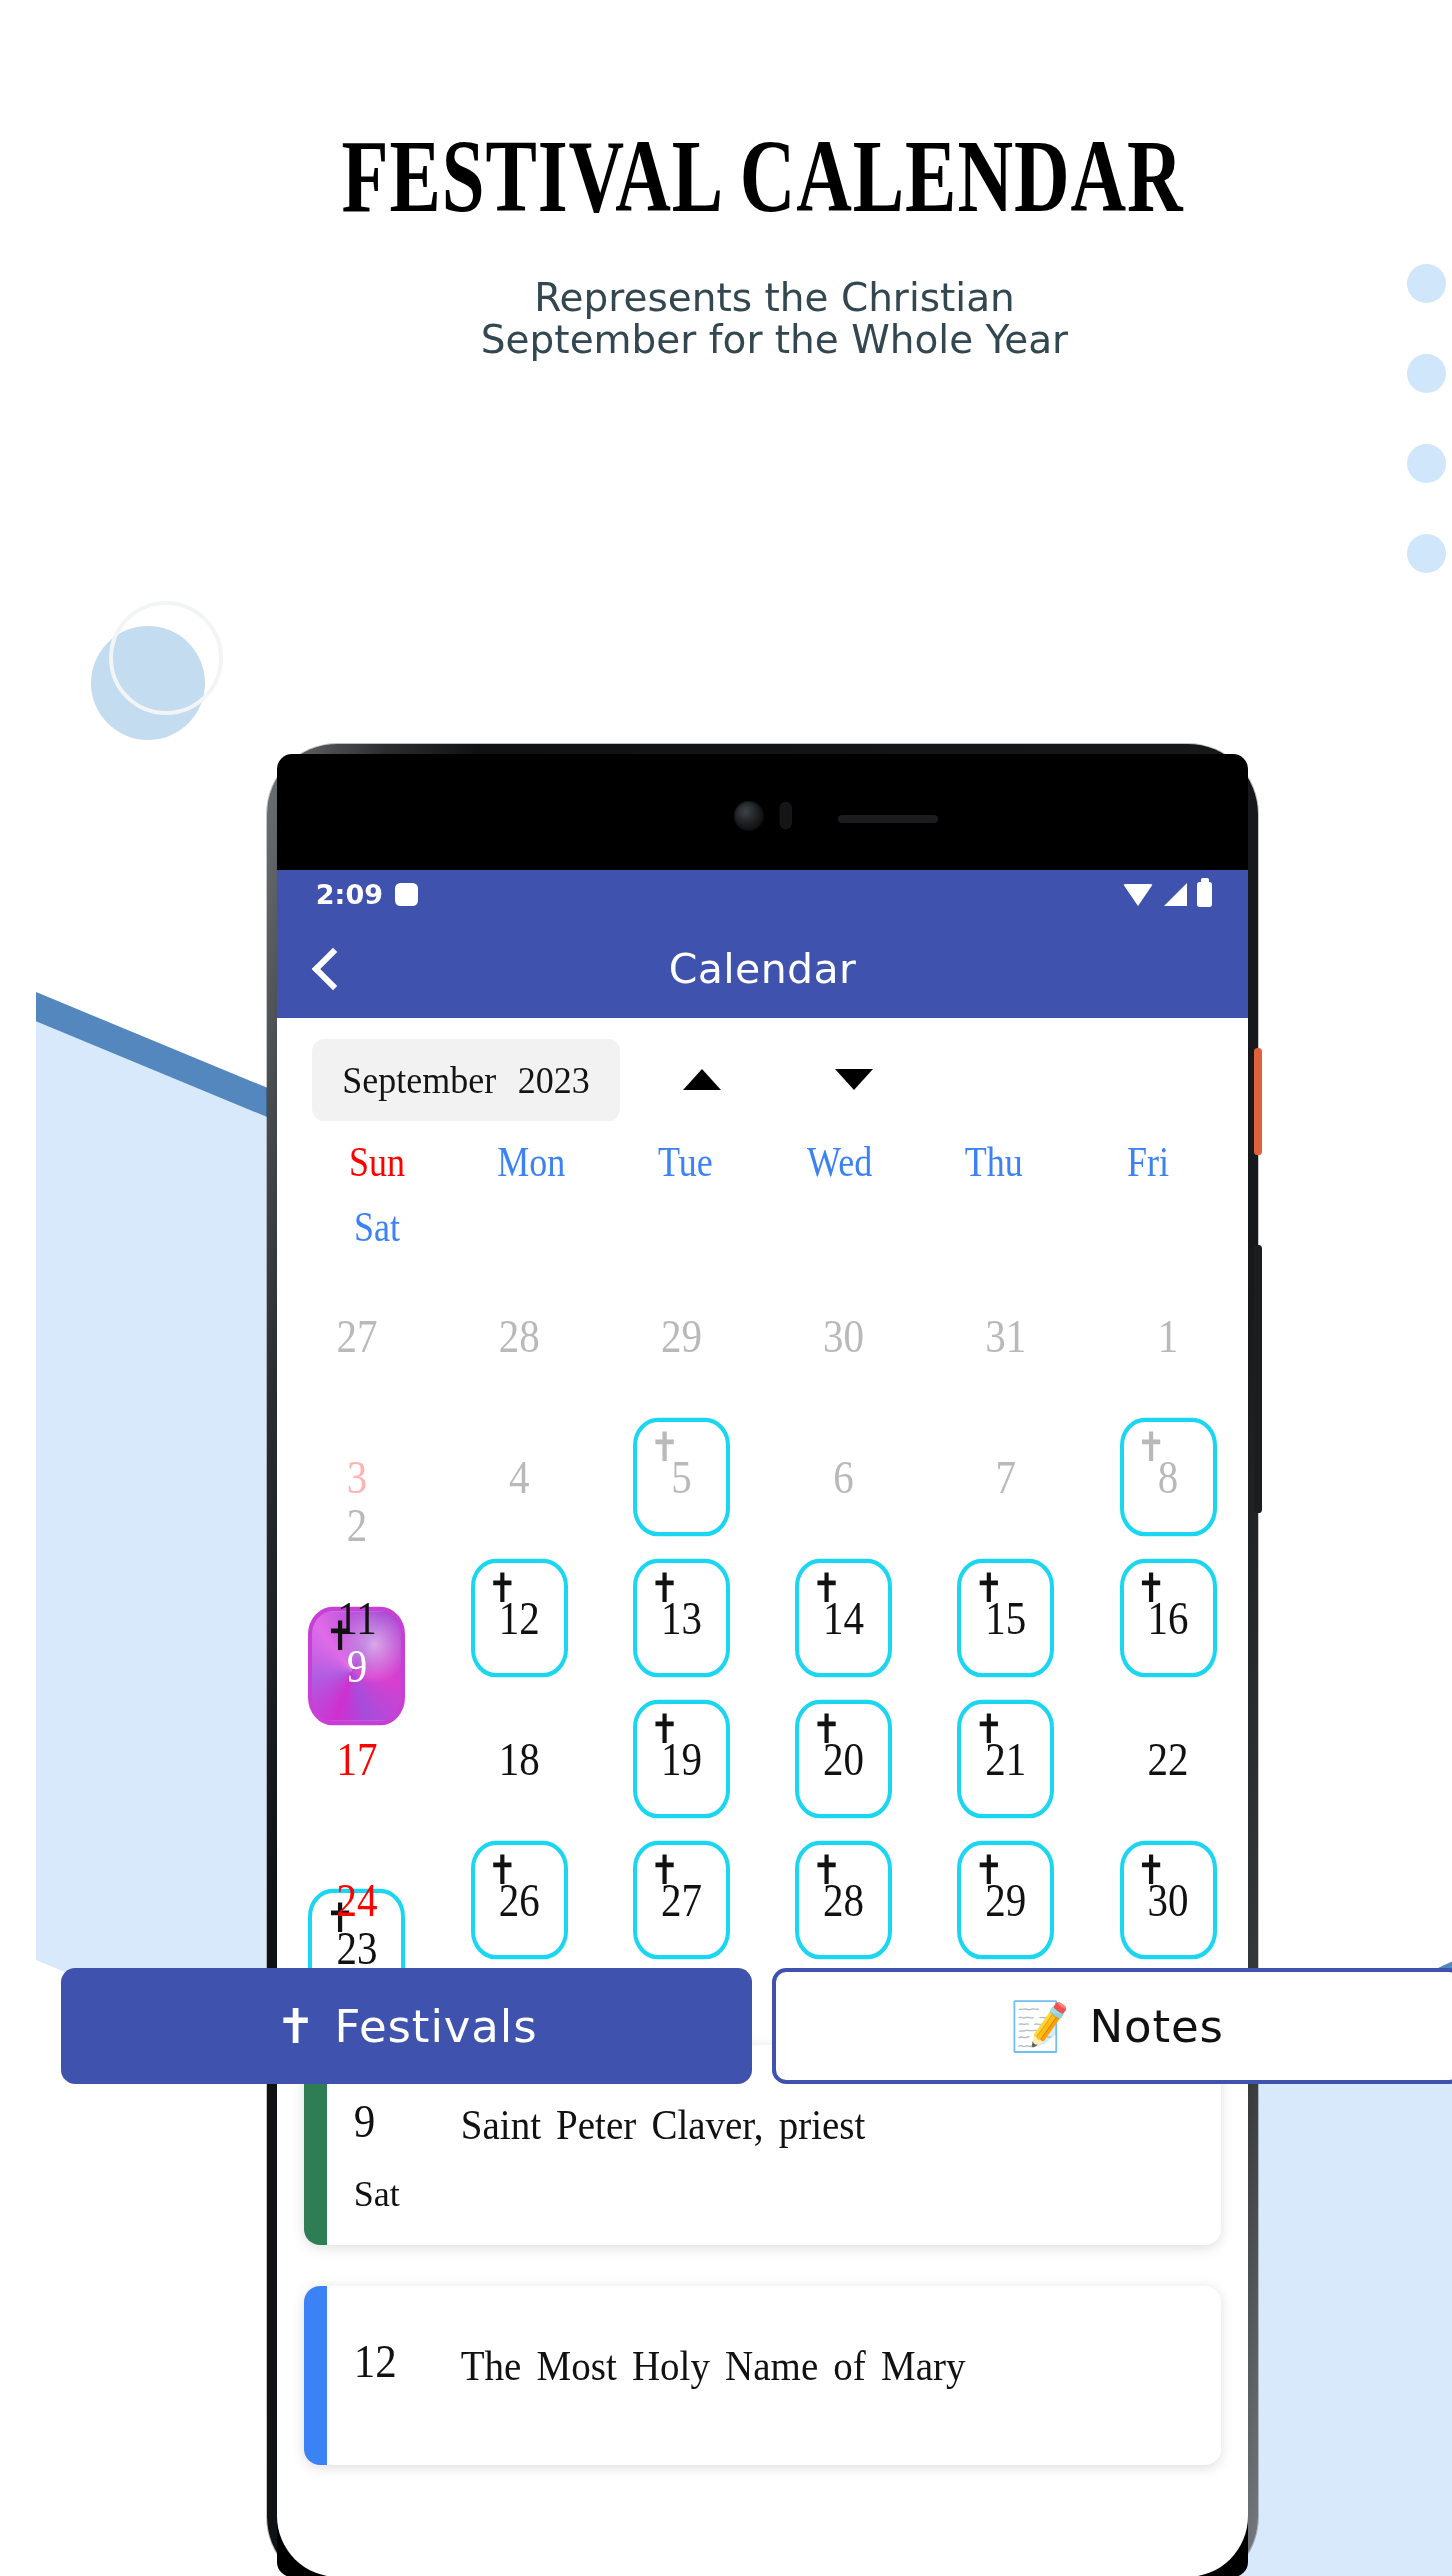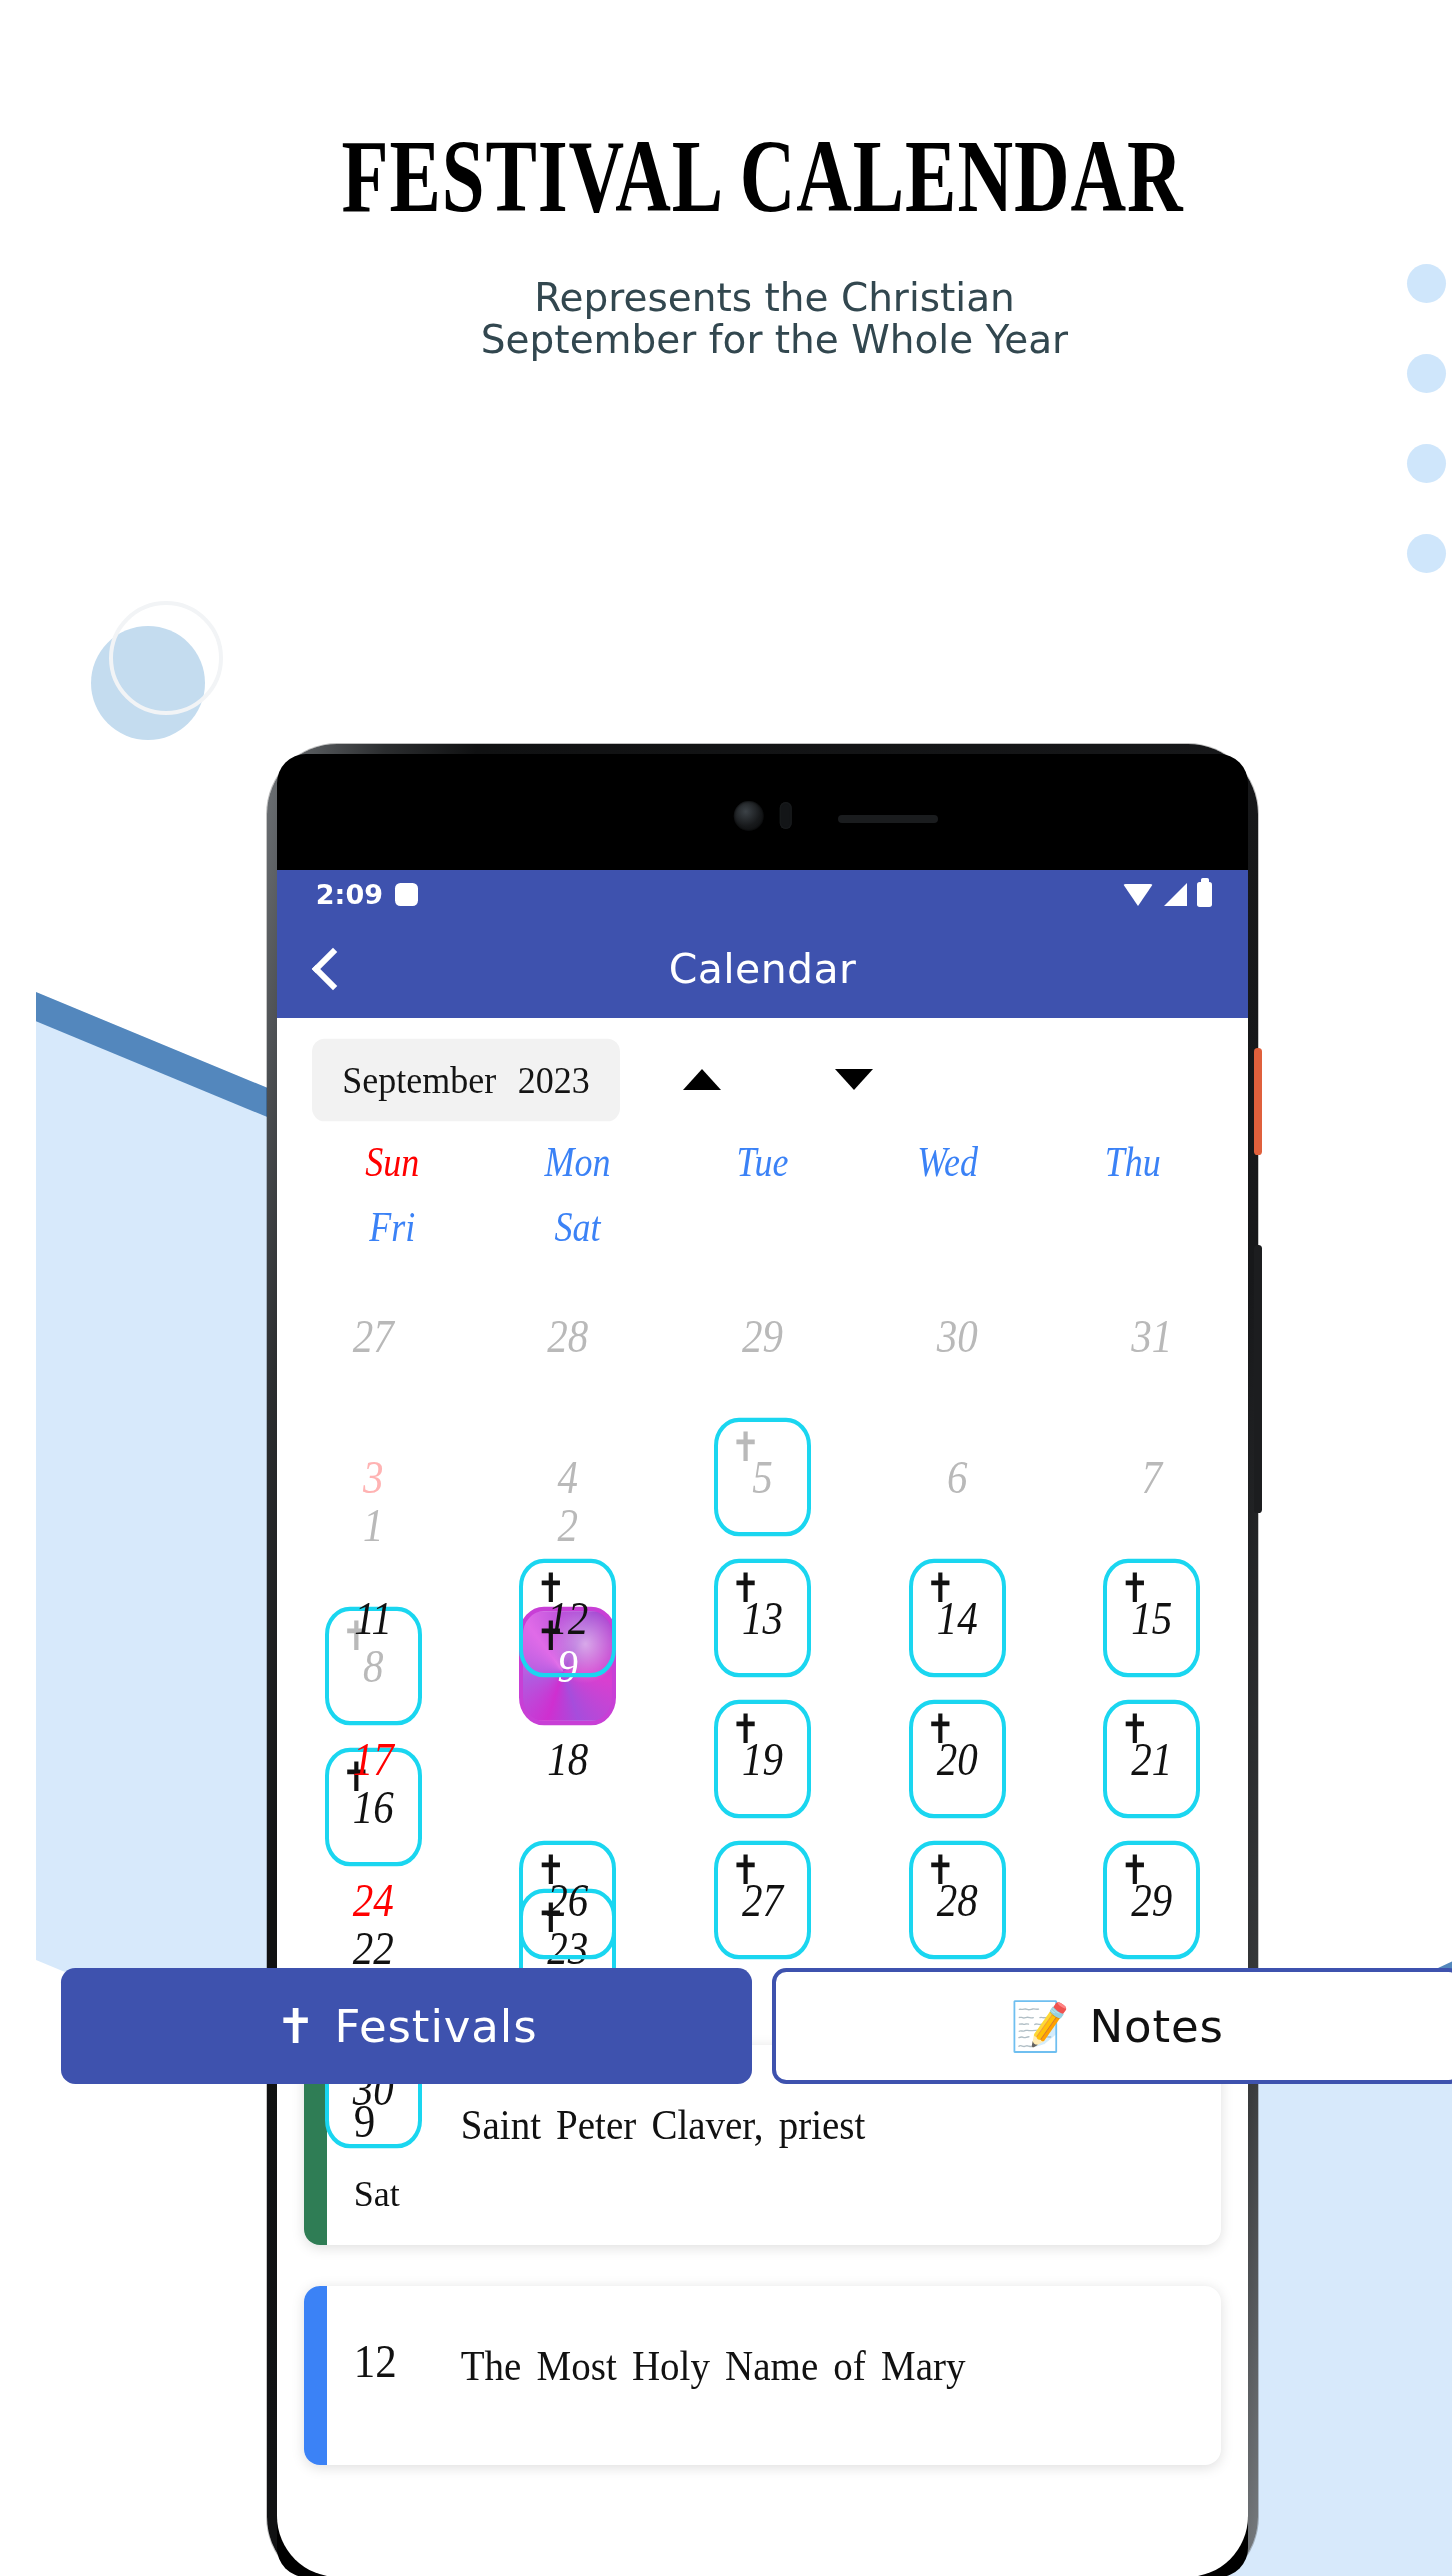--- a/index.html
+++ b/index.html
@@ -86,21 +86,21 @@
     width: 991px; height: 1843px;
     border-radius: 70px;
     background: linear-gradient(100deg,#6f7377 0%, #2b2d2f 9%, #101112 16%, #17181a 82%, #3a3c3e 93%, #7b7f83 100%);
     padding: 9.8px;
     z-index: 10;
     box-shadow: 0 0 0 0.9px rgba(0,0,0,.25);
   }
   .phone-inner {
     position: relative;
     width: 100%; height: 100%;
-    border-radius: 29px;
+    border-radius: 15px;
     background: #000000;
     overflow: hidden;
   }
   .notch-cam {
     position: absolute; left: 50%; top: 47px; transform: translateX(-50%);
     display: flex; align-items: center; gap: 16px; z-index: 4;
   }
   .cam-lens { width: 30px; height: 30px; border-radius: 50%;
     background: radial-gradient(circle at 40% 35%, #3c4247 0%, #17191b 55%, #0b0c0d 100%);
     box-shadow: inset 0 0 2.7px #000; }
@@ -143,21 +143,21 @@
     background:#f2f2f2; border-radius: 12.5px;
     padding: 18px 30px; font-size: 36px; color:#141414;
     font-family: "Liberation Serif", serif;
     display:flex; gap: 21.5px; align-items:baseline;
     transform: scaleY(1.06); transform-origin:left center;
   }
   .nav-arrows { display:flex; margin-left: 63px; gap: 114px; }
   .tri-up { width:0;height:0;border-left:19.7px solid transparent;border-right:19.7px solid transparent;border-bottom:21.5px solid #000;}
   .tri-down { width:0;height:0;border-left:19.7px solid transparent;border-right:19.7px solid transparent;border-top:21.5px solid #000;}
 
-  .dow-row, .date-row { display:grid; grid-template-columns: repeat(5, 1fr); font-style: italic; }
+  .dow-row, .date-row { display:grid; grid-template-columns: repeat(6, 1fr); }
   .dow { text-align:center; font-size: 36px; font-family:"Liberation Serif", serif;
          color:#3b82f6; padding: 7.2px 0 16px; transform: scaleY(1.15); }
   .dow.sun { color:#ff0000; }
 
   .date-row { align-items:center; height: 141px; gap: 48px; }
   .cell { display:flex; align-items:center; justify-content:center; height: 141px; }
   .daybox {
     width: 97px; height: 106px; border-radius: 25px;
     display:flex; align-items:center; justify-content:center;
     position: relative;

